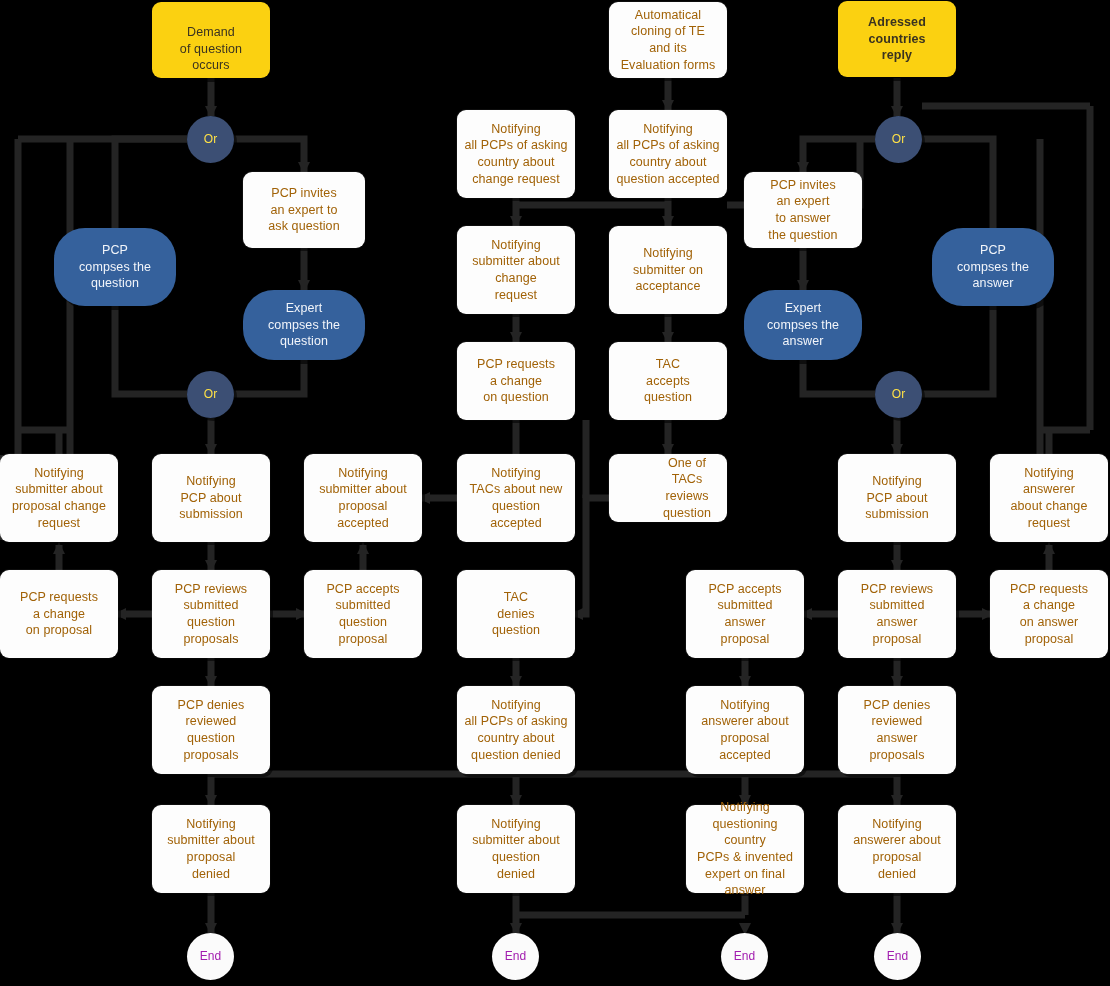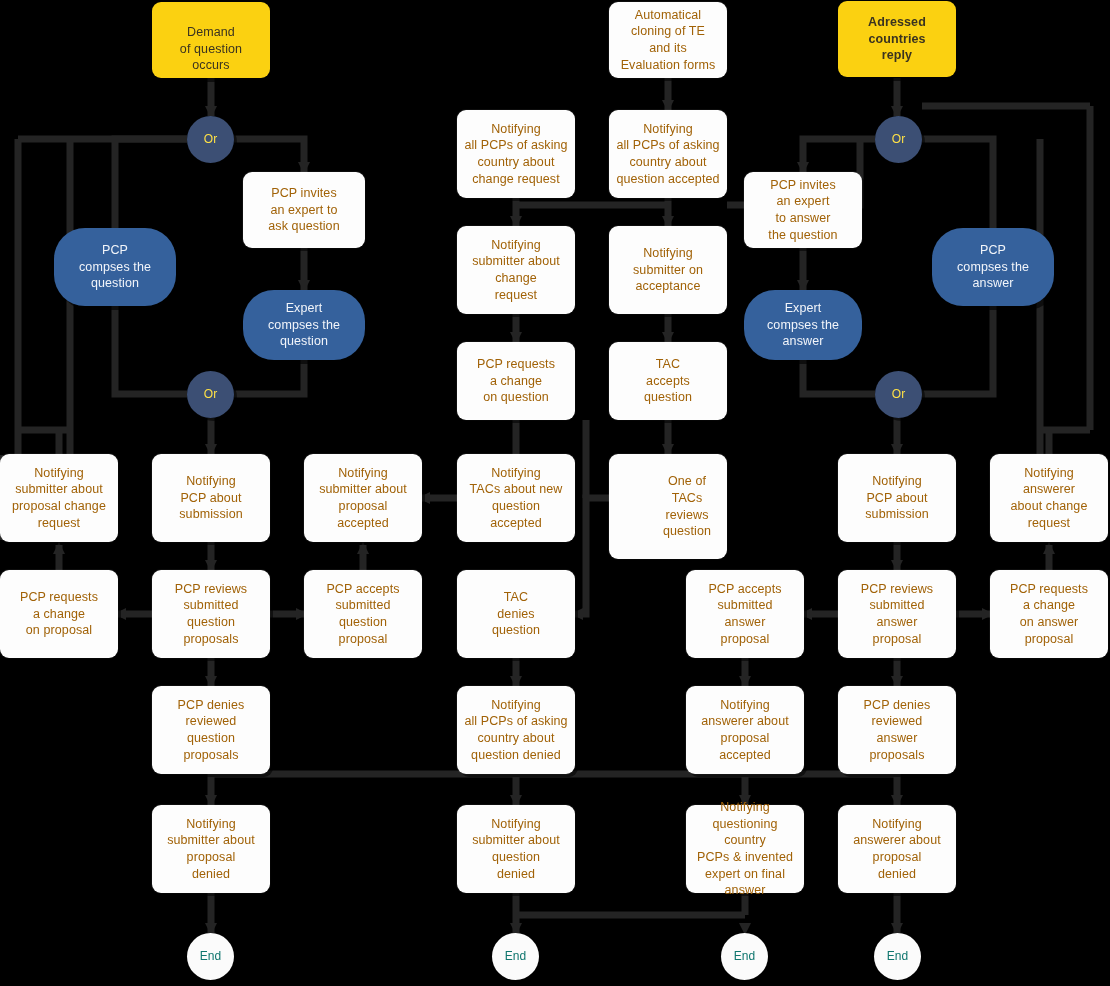--- a/index.html
+++ b/index.html
@@ -46,21 +46,21 @@
   .n-or{
     border-radius:50%;
     background:#3c4f74;
     color:#fde047;
     font-size:12px;
     box-shadow:3px 3px 0 0 rgba(0,0,0,0.55);
   }
   .n-end{
     border-radius:50%;
     background:#fbfbfb;
-    color:#0f766e;
+    color:#a21caf;
     font-size:12px;
     box-shadow:3px 3px 0 0 rgba(0,0,0,0.5);
   }
 </style>
 </head>
 <body>
 
 <div id="canvas">
 
   <svg id="edges" viewBox="0 0 1110 986" xmlns="http://www.w3.org/2000/svg">
@@ -311,21 +311,21 @@
 submitter about
 proposal
 accepted</span>
       </div>
       <div class="node n-white" style="left: 457px; top: 454px; width: 118px; height: 88px;">
         <span class="txt">Notifying
 TACs about new
 question
 accepted</span>
       </div>
-      <div class="node n-white" style="left: 609px; top: 454px; width: 118px; height: 105px; padding-left: 44px;">
+      <div class="node n-white" style="left: 609px; top: 454px; width: 118px; height: 68px; padding-left: 44px;">
         <span class="txt">One of TACs
 reviews
 question</span>
       </div>
       <div class="node n-white" style="left: 838px; top: 454px; width: 118px; height: 88px;">
         <span class="txt">Notifying
 PCP about
 submission</span>
       </div>
       <div class="node n-white" style="left: 990px; top: 454px; width: 118px; height: 88px;">

